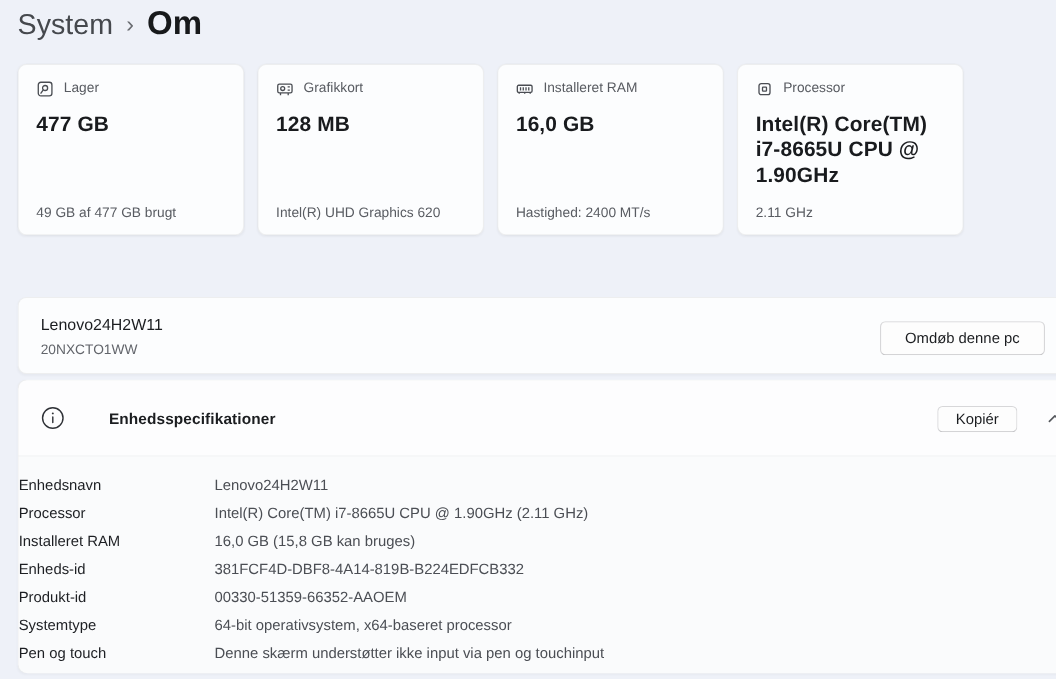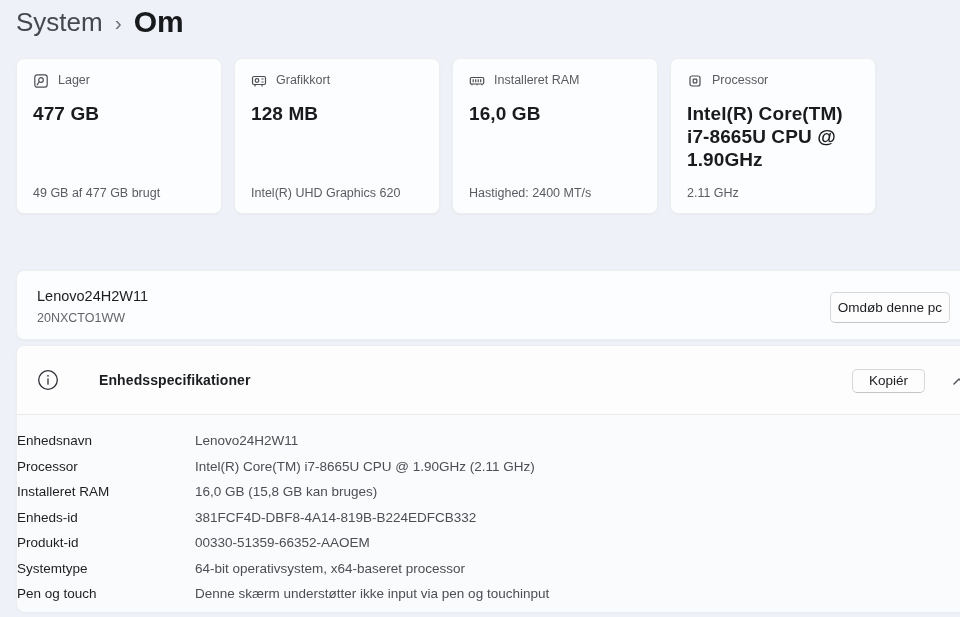--- a/index.html
+++ b/index.html
@@ -53,21 +53,21 @@
     background:#fdfdfd;
     border:1px solid #d7d7d9;
     border-bottom-color:#c6c6c9;
     border-radius:5px;
     font-family:inherit;
     font-size:13.5px;
     color:#1b1d20;
     cursor:pointer;
     line-height:1;
   }
-  .btn-rename { right:24px; top:21px; height:31px; padding:0 7px; }
+  .btn-rename { right:24px; top:21px; height:31px; padding:0 22px; }
   .btn-copy   { right:49px; top:23px; height:24px; padding:0 16px; }
 
   .specs-head { position:relative; height:68px; background:#fdfdfe; border-radius:8px 0 0 0; }
   .info-ic { position:absolute; left:20px; top:23px; width:22px; height:22px; color:#2f3237; }
   .specs-title { position:absolute; left:62px; top:26px; font-size:14px; font-weight:700; color:#1b1d20; letter-spacing:0.1px;padding-left:20px; }
   .chevron { position:absolute; right:8px; top:28px; width:14px; height:12px; color:#55585d; cursor:pointer; }
 
   .specs-divider { height:1px; background:#e7e9ec; }
 
   .specs-body { background:#fafbfc; padding:13px 0 0 0; height:197px; border-radius:0 0 0 8px; }

